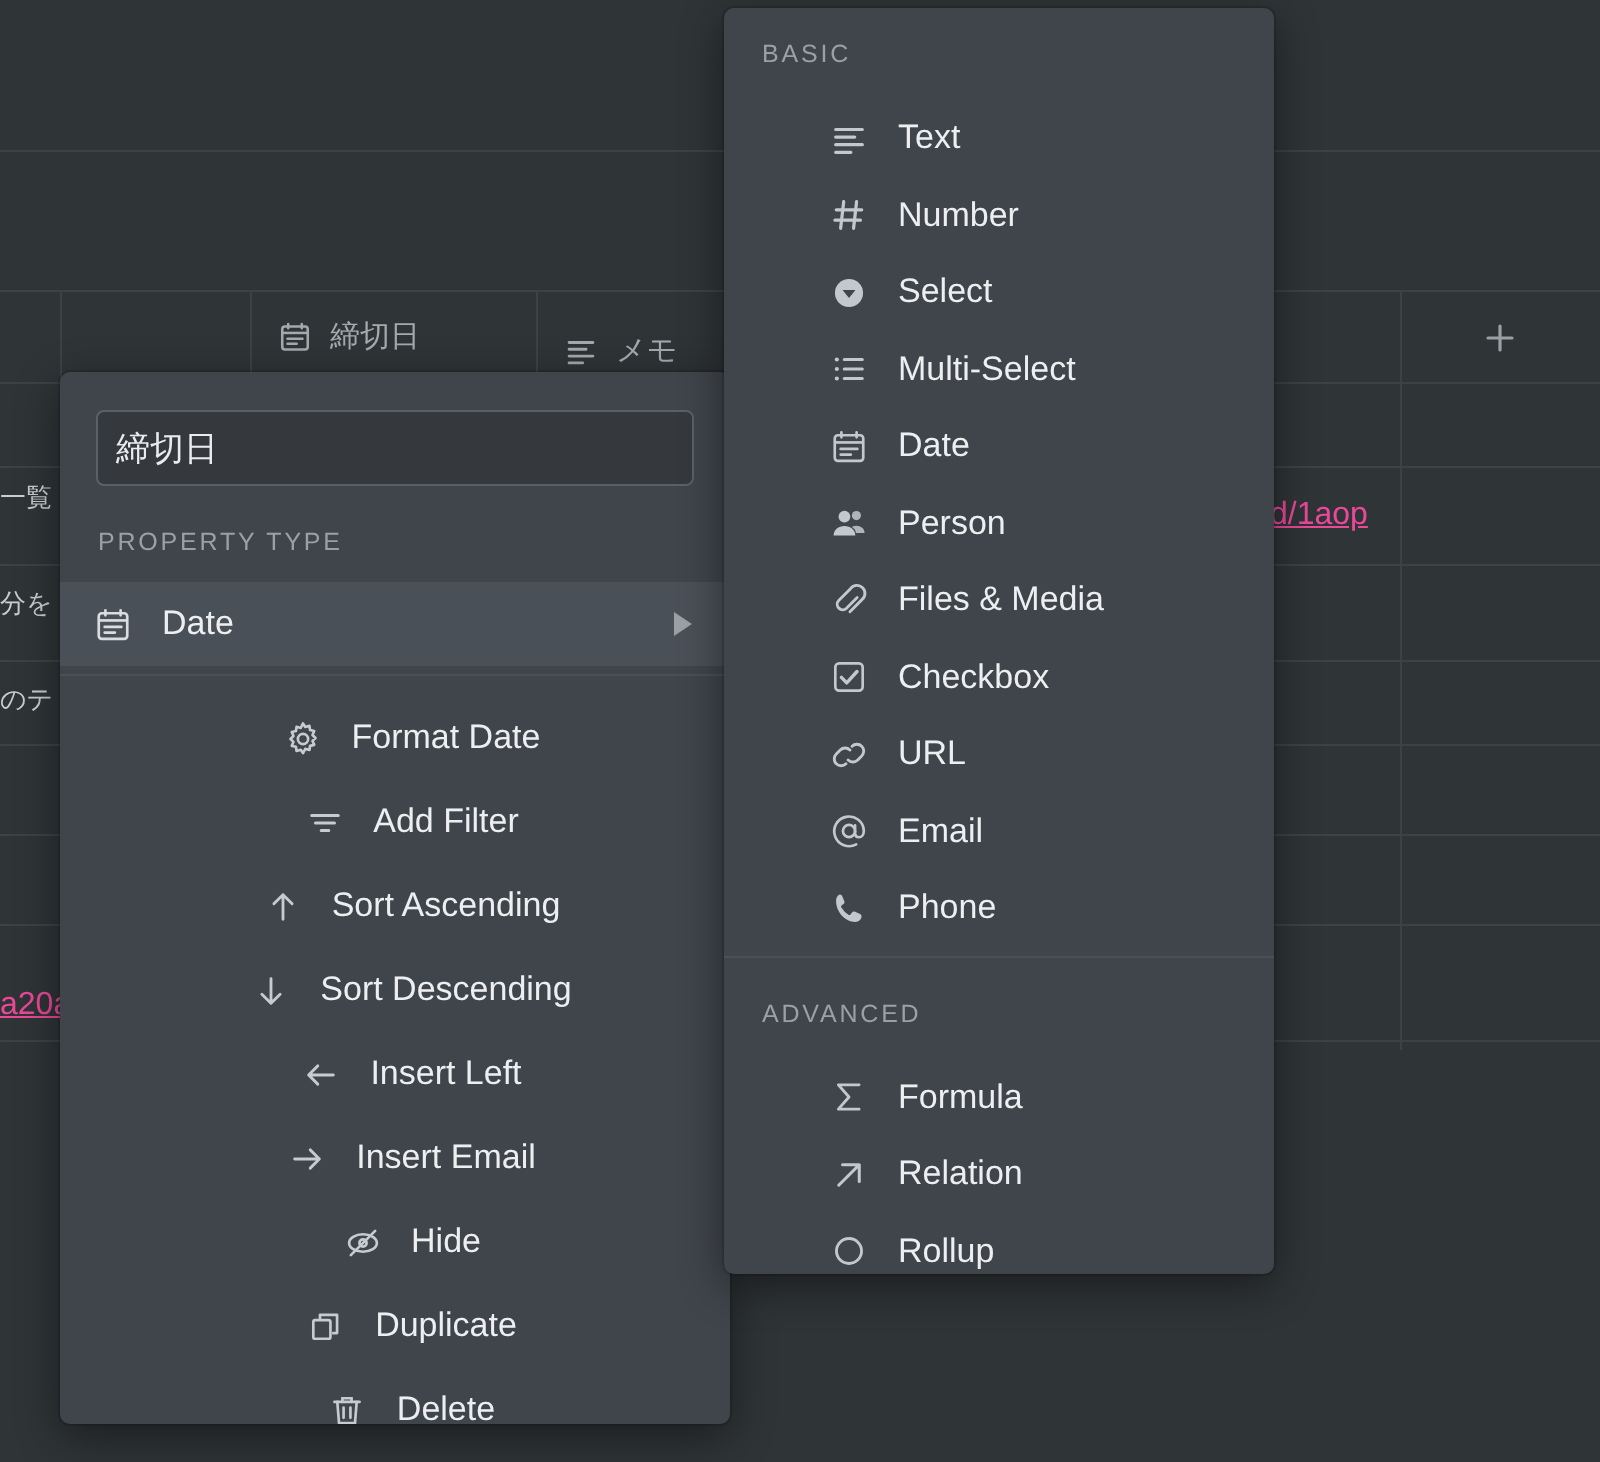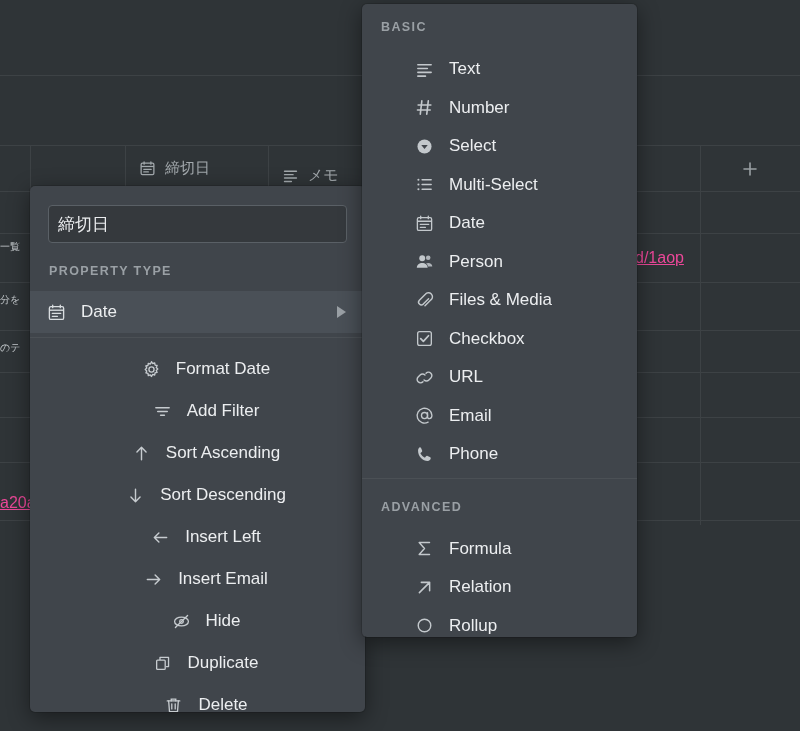--- a/index.html
+++ b/index.html
@@ -23,39 +23,38 @@
   .colhdr .lbl { font-size:15px; color:#a3a9ad; }
   .plusbtn {
     position:absolute; display:flex; align-items:center; justify-content:center;
     color:#9aa0a4; font-size:24px; font-weight:300;
   }
   .cellink {
     position:absolute; color:#ec4899; font-size:16px;
     text-decoration:underline; white-space:nowrap;
   }
   .celltext {
-    position:absolute; color:#c9ced1; font-size:10px; white-space:nowrap;
+    position:absolute; color:#c9ced1; font-size:13px; white-space:nowrap;
   }
 
   
   .menu {
     position:absolute;
     background:#40454b;
     border-radius:5px;
     box-shadow:0 0 0 1px rgba(0,0,0,.12), 0 6px 22px rgba(0,0,0,.45);
     overflow:hidden;
   }
   .sect-label {
     color:#9aa0a5;
     font-size:12.5px;
     letter-spacing:1.4px;
     padding:0 1px 0 19px;
     display:flex; align-items:center;
     text-transform:uppercase;
-    font-weight:bold;
   }
   .mi {
     display:flex; align-items:center;
     height:38.5px;
     padding-left:17px;
     color:#eceef0;
     font-size:17px;
     cursor:default;
     position:relative;
   }

